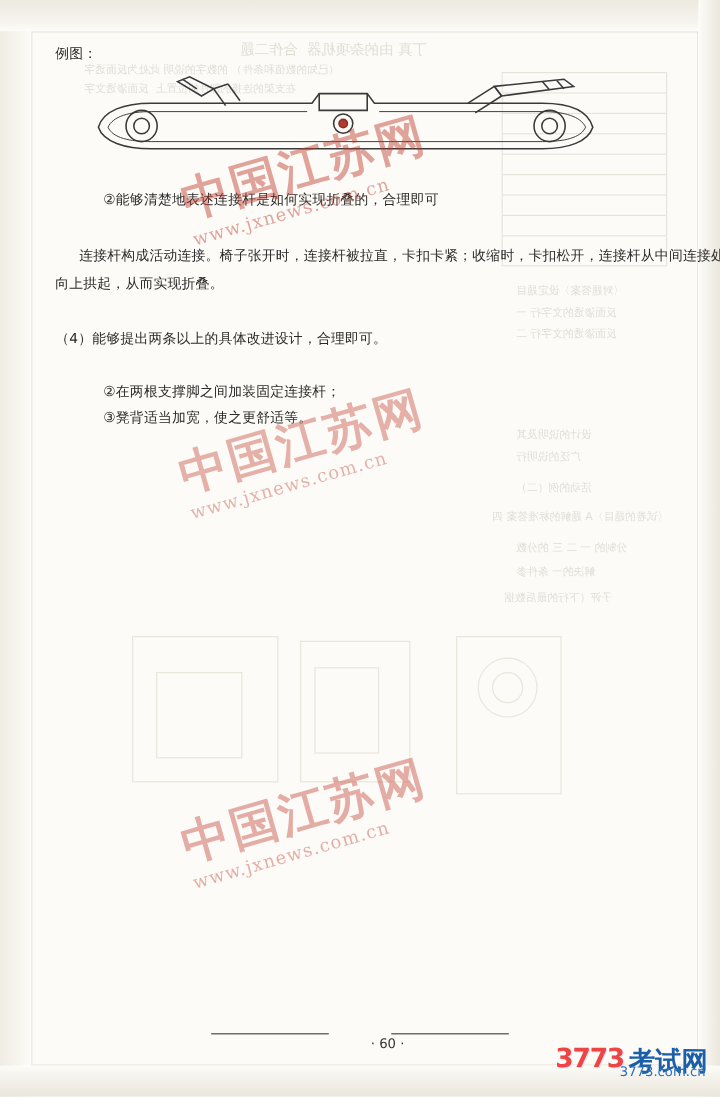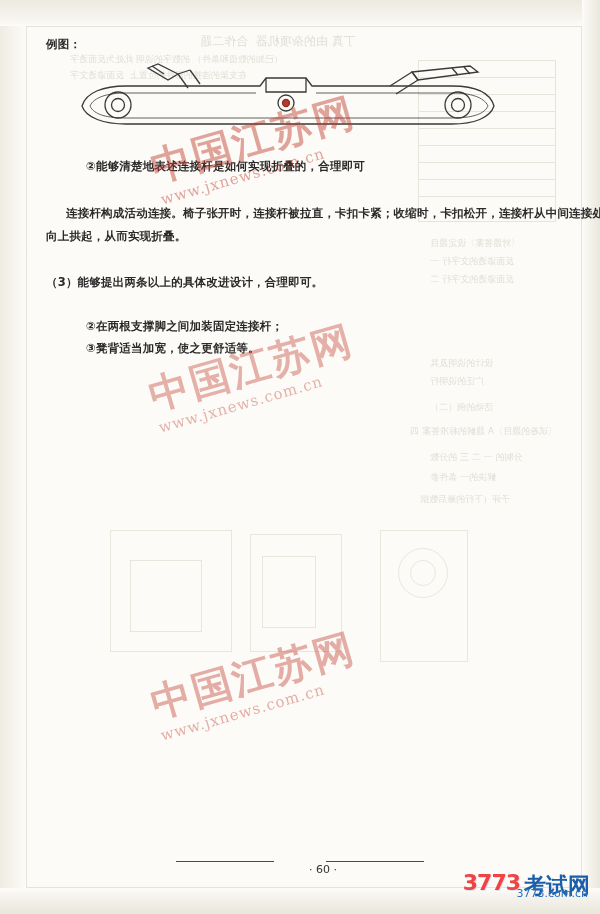--- a/index.html
+++ b/index.html
@@ -60,21 +60,20 @@
 
   
   .txt{
     position:absolute;
     color:#2a2a2a;
     font-size:11.5px;
     line-height:17px;
     white-space:pre;
     font-family:"DejaVu Sans", sans-serif;
     letter-spacing:.2px;
-    font-weight:bold;
   }
 
   
   .figure{
     position:absolute;left:60px;top:58px;width:470px;height:72px;
   }
   .pagenum{
     position:absolute;left:0;right:0;bottom:38px;
     text-align:center;color:#333;font-size:11px;margin-left:46px;
   }
@@ -204,21 +203,21 @@
       <path d="M30 48 C34 39 48 35 66 35 L196 35" stroke-width="0.8"></path>
       <path d="M256 35 L392 35 C410 35 424 39 428 48" stroke-width="0.8"></path>
       <path d="M30 48 C34 57 48 60 66 60 L392 60 C410 60 424 57 428 48" stroke-width="0.8"></path>
     </g>
   </svg>
 
   <div class="txt" style="left:46px;top:36px;">例图：</div>
   <div class="txt" style="left:86px;top:158px;text-align:center;">②能够清楚地表述连接杆是如何实现折叠的，合理即可</div>
   <div class="txt" style="left:66px;top:205px;">连接杆构成活动连接。椅子张开时，连接杆被拉直，卡扣卡紧；收缩时，卡扣松开，连接杆从中间连接处</div>
   <div class="txt" style="left:46px;top:228px;text-align:right;">向上拱起，从而实现折叠。</div>
-  <div class="txt" style="left:46px;top:274px;">（3）能够提出两条以上的具体改进设计，合理即可。</div>
+  <div class="txt" style="left:46px;top:274px;">（4）能够提出两条以上的具体改进设计，合理即可。</div>
   <div class="txt" style="left:86px;top:340px;">③凳背适当加宽，使之更舒适等。</div>
   <div class="txt" style="left:86px;top:318px;">②在两根支撑脚之间加装固定连接杆；</div>
 
   <div class="wm" style="left:150px;top:112px;">
     <span class="cn">中国江苏网</span>
     <span class="url">www.jxnews.com.cn</span>
   </div>
   <div class="wm wm2" style="left:148px;top:340px;">
     <span class="cn">中国江苏网</span>
     <span class="url">www.jxnews.com.cn</span>

